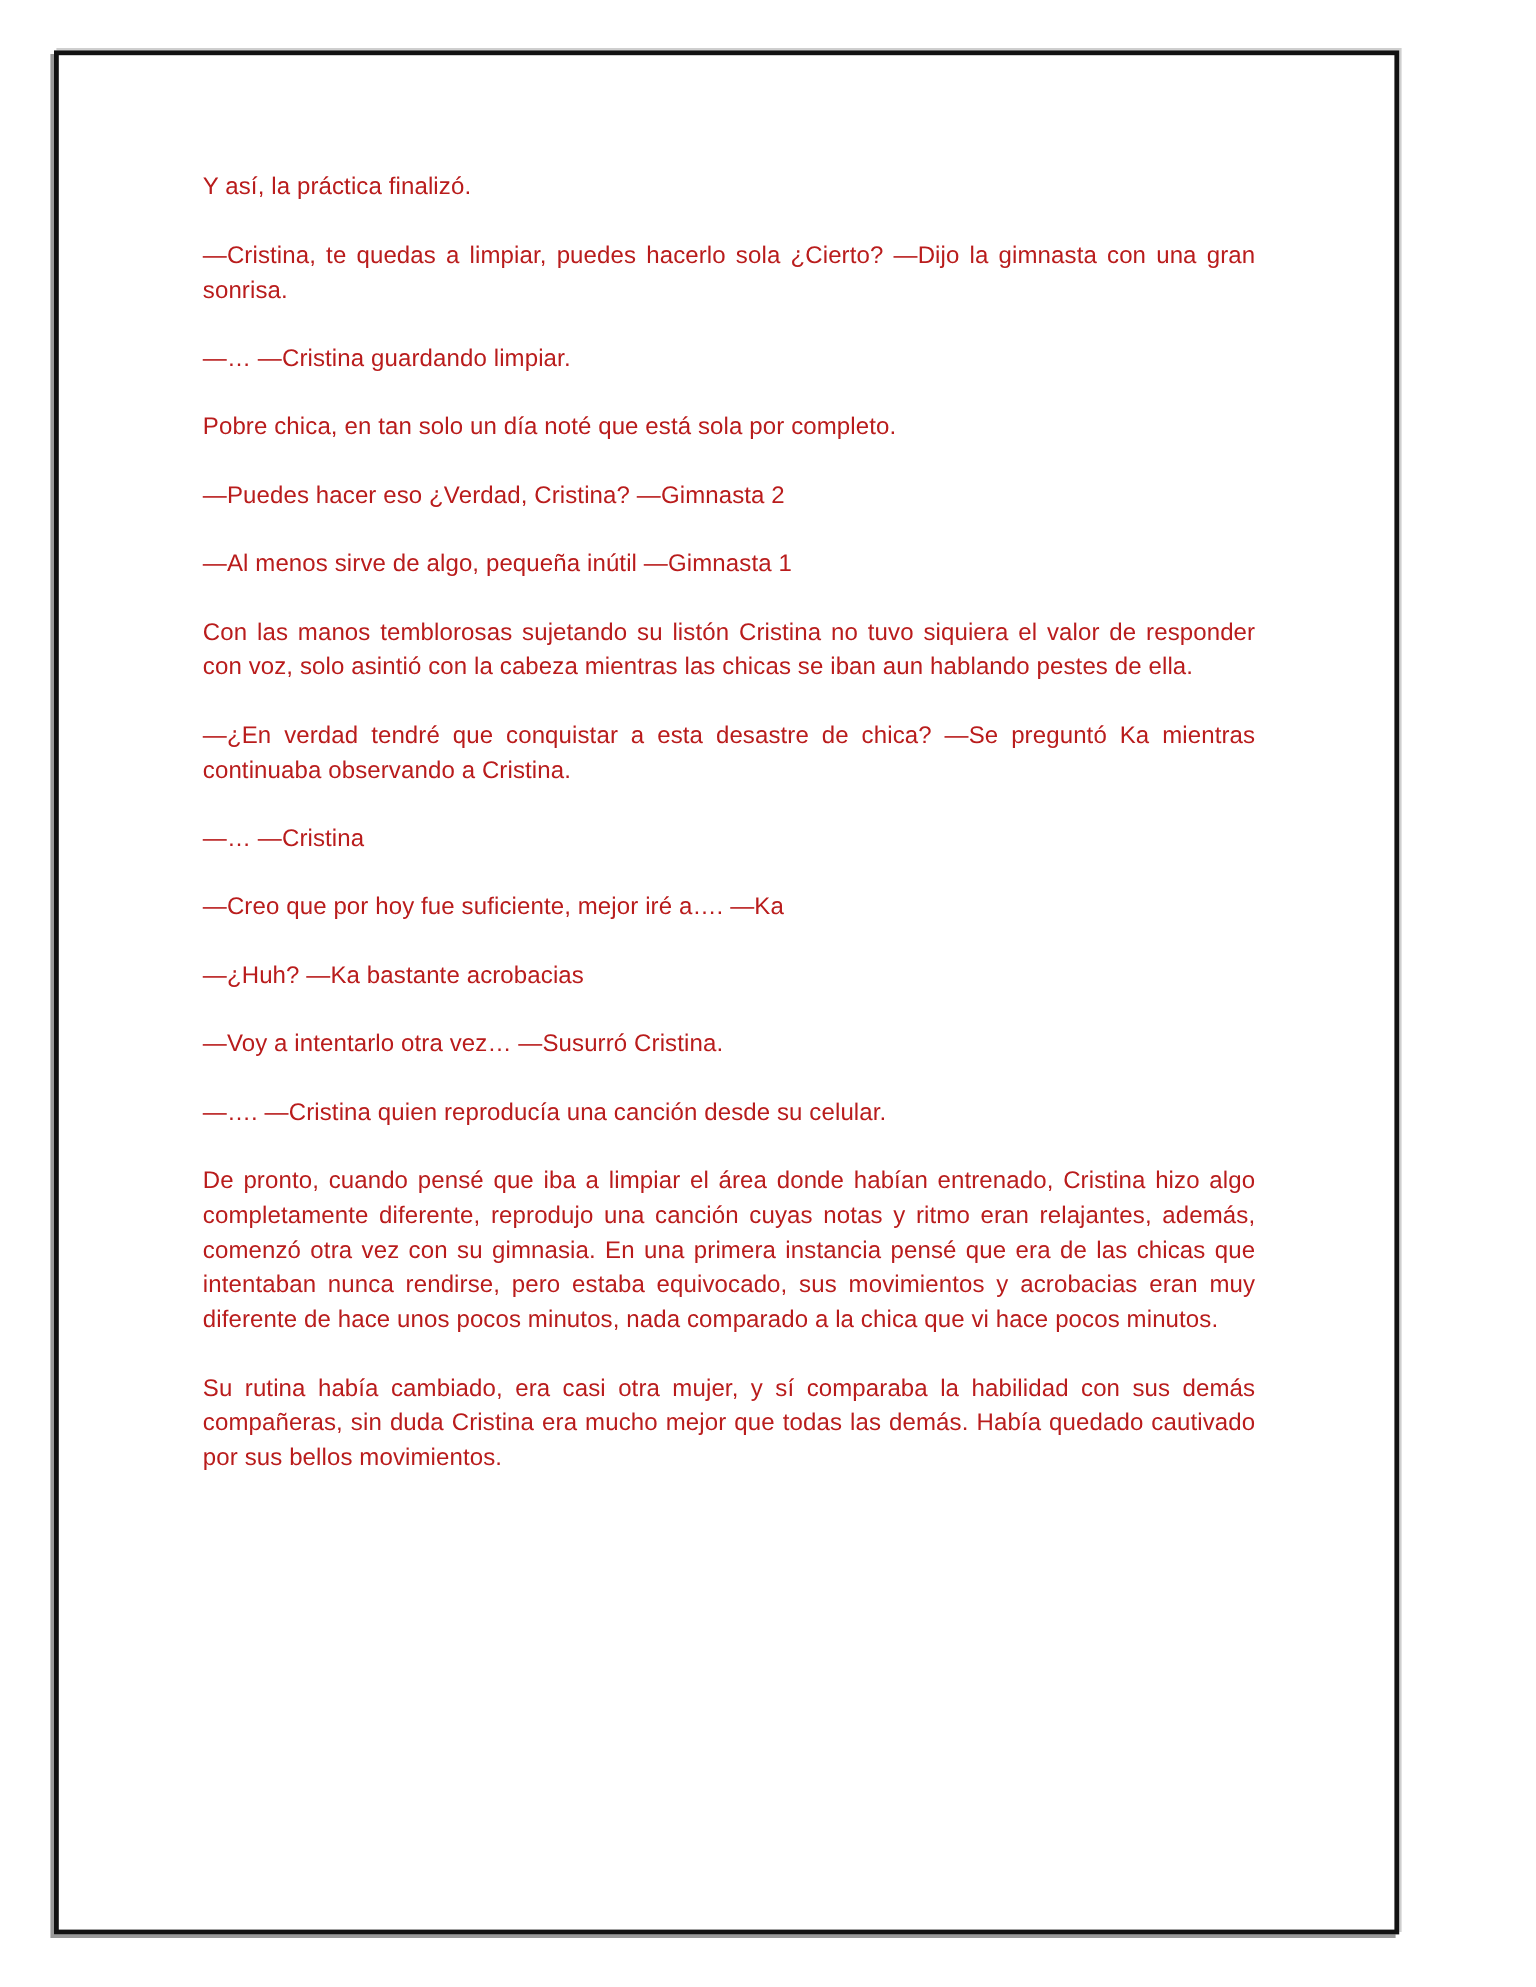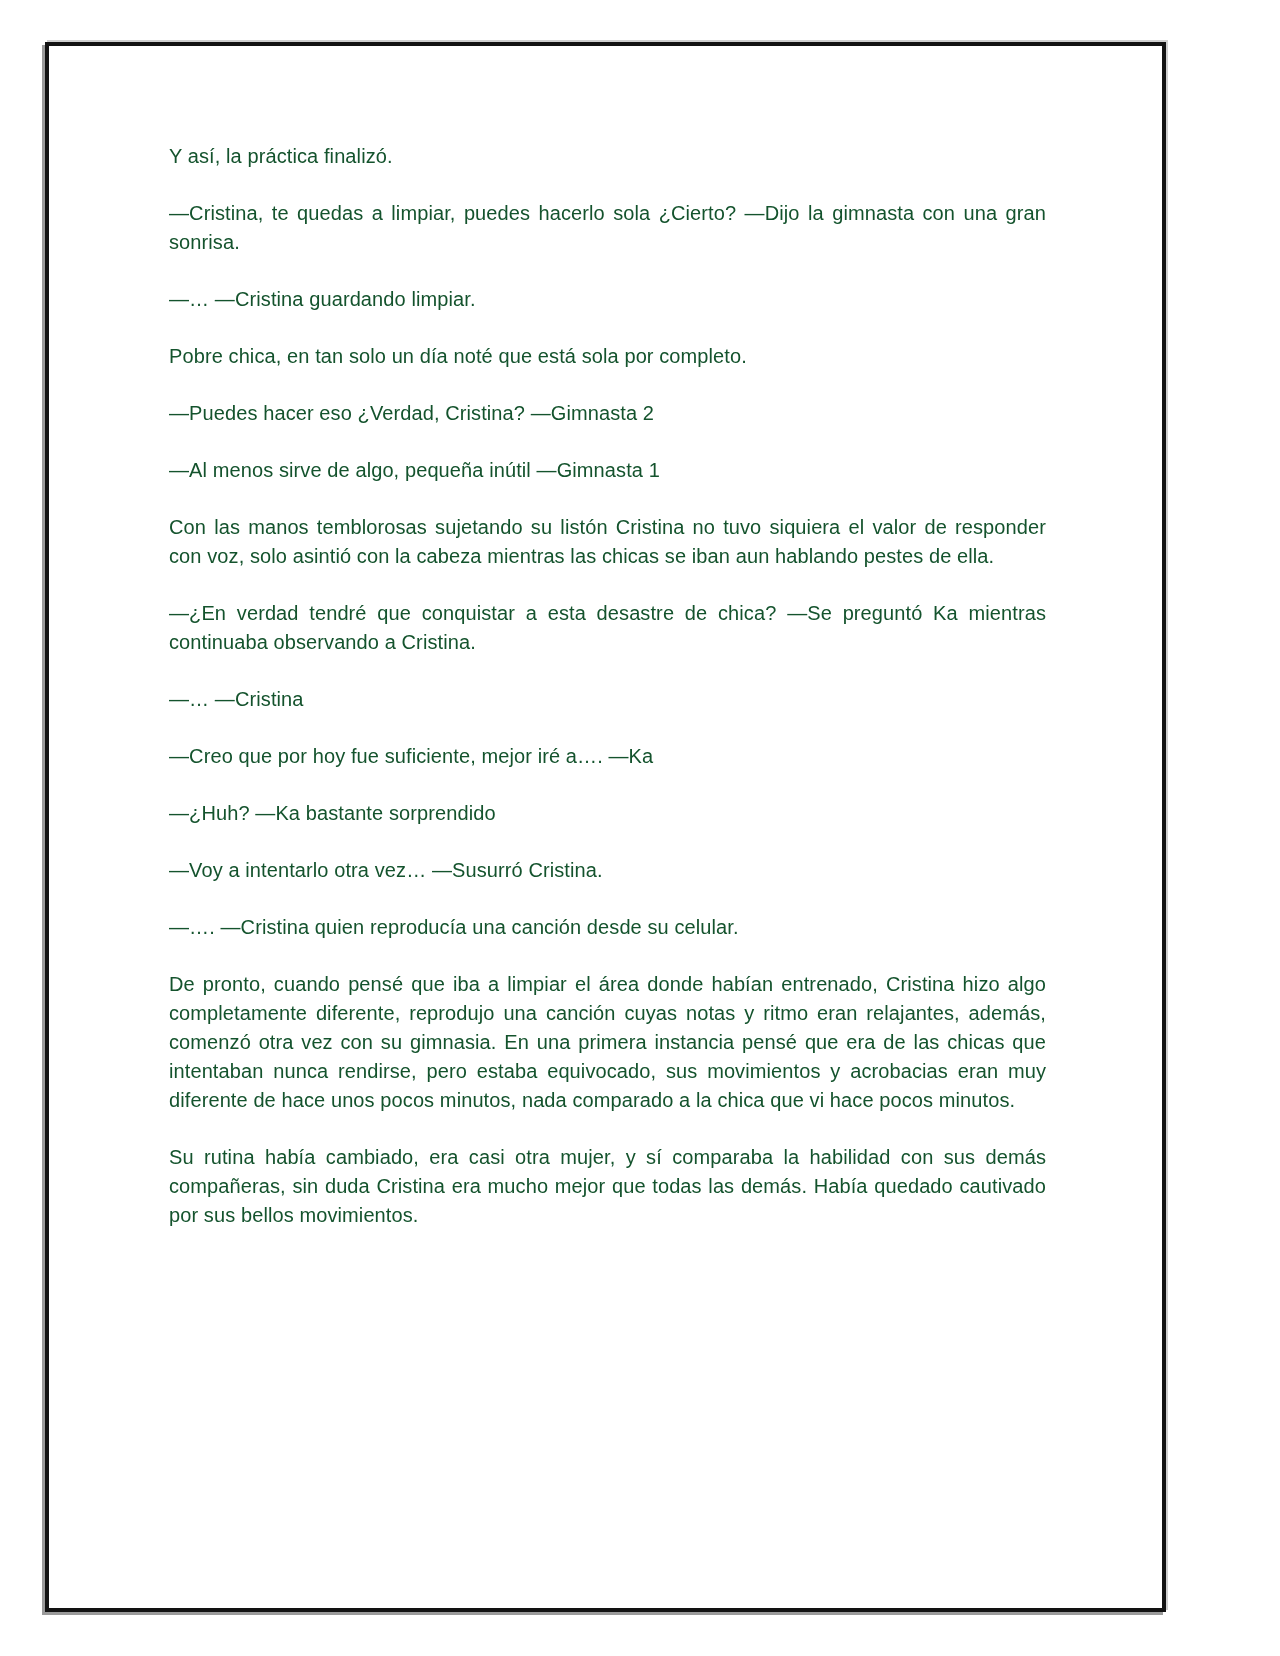--- a/index.html
+++ b/index.html
@@ -6,21 +6,21 @@
     margin: 0;
     padding: 0;
     background: #ffffff;
   }
   .page {
     position: relative;
     width: 1280px;
     height: 1656px;
     background: #ffffff;
     font-family: "Liberation Sans", "DejaVu Sans", sans-serif;
-    color: #14532d;
+    color: #b91c1c;
     overflow: hidden;
   }
   .frame {
     position: absolute;
     left: 45px;
     top: 42px;
     width: 1121px;
     height: 1570px;
     box-sizing: border-box;
     border: 4px solid #121212;
@@ -44,19 +44,19 @@
     <p class="para">Y así, la práctica finalizó.</p>
     <p class="para">—Cristina, te quedas a limpiar, puedes hacerlo sola ¿Cierto? —Dijo la gimnasta con una gran sonrisa.</p>
     <p class="para">—… —Cristina guardando limpiar.</p>
     <p class="para">Pobre chica, en tan solo un día noté que está sola por completo.</p>
     <p class="para">—Puedes hacer eso ¿Verdad, Cristina? —Gimnasta 2</p>
     <p class="para">—Al menos sirve de algo, pequeña inútil —Gimnasta 1</p>
     <p class="para">Con las manos temblorosas sujetando su listón Cristina no tuvo siquiera el valor de responder con voz, solo asintió con la cabeza mientras las chicas se iban aun hablando pestes de ella.</p>
     <p class="para">—¿En verdad tendré que conquistar a esta desastre de chica? —Se preguntó Ka mientras continuaba observando a Cristina.</p>
     <p class="para">—… —Cristina</p>
     <p class="para">—Creo que por hoy fue suficiente, mejor iré a…. —Ka</p>
-    <p class="para">—¿Huh? —Ka bastante sorprendido</p>
+    <p class="para">—¿Huh? —Ka bastante acrobacias</p>
     <p class="para">—Voy a intentarlo otra vez… —Susurró Cristina.</p>
     <p class="para">—…. —Cristina quien reproducía una canción desde su celular.</p>
     <p class="para">De pronto, cuando pensé que iba a limpiar el área donde habían entrenado, Cristina hizo algo completamente diferente, reprodujo una canción cuyas notas y ritmo eran relajantes, además, comenzó otra vez con su gimnasia. En una primera instancia pensé que era de las chicas que intentaban nunca rendirse, pero estaba equivocado, sus movimientos y acrobacias eran muy diferente de hace unos pocos minutos, nada comparado a la chica que vi hace pocos minutos.</p>
     <p class="para">Su rutina había cambiado, era casi otra mujer, y sí comparaba la habilidad con sus demás compañeras, sin duda Cristina era mucho mejor que todas las demás. Había quedado cautivado por sus bellos movimientos.</p>
   </div>
 </div>
 
 </body></html>

